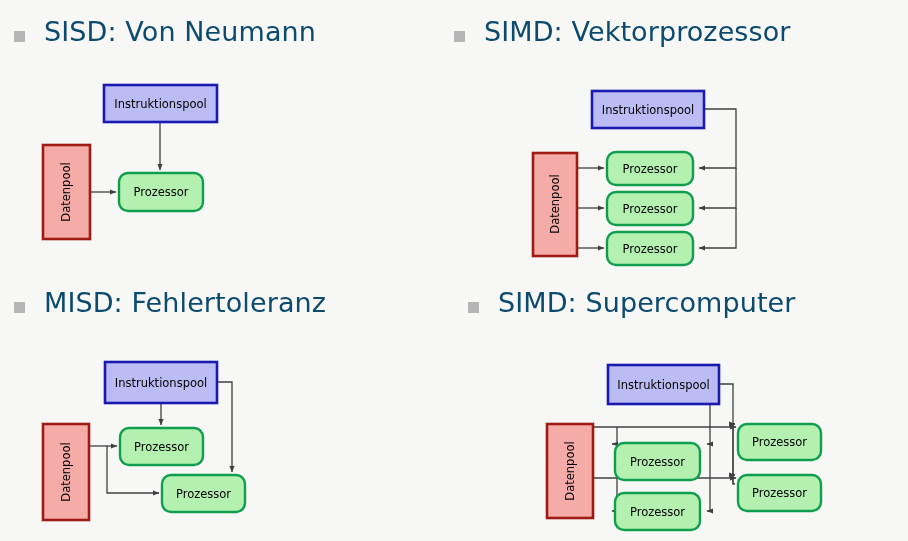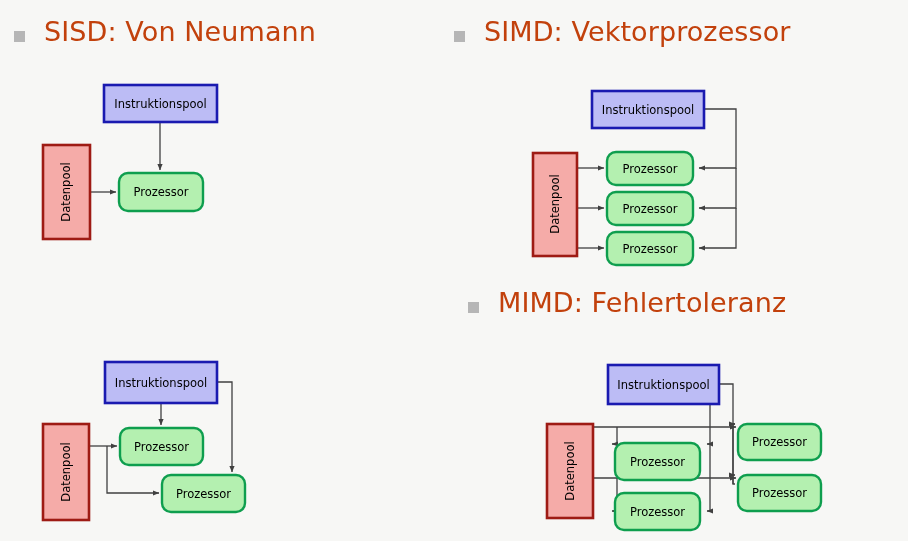--- a/index.html
+++ b/index.html
@@ -36,21 +36,21 @@
     width: 11px;
     height: 11px;
     background: #b6b6b6;
     margin-top: 15px;
     flex: none;
   }
   .heading-text {
     font-family: "DejaVu Sans", "Liberation Sans", sans-serif;
     font-size: 27px;
     font-weight: 400;
-    color: #c2410c;
+    color: #0c4a6e;
     letter-spacing: 0.1px;
     white-space: nowrap;
     line-height: 1.2;
   }
   .diagram {
     position: absolute;
     left: 0;
     top: 0;
   }
   svg text {
@@ -141,20 +141,24 @@
       <text x="210" y="209">Prozessor</text>
     </g>
     <g>
       <rect x="167" y="232" width="86" height="33" rx="9" ry="9" fill="#b4f0b0" stroke="#0e9e4e" stroke-width="2.4"></rect>
       <text x="210" y="249">Prozessor</text>
     </g>
   </svg>
 </div>
 
 <div class="quadrant q-bl">
+  <div class="heading">
+    <span class="bullet"></span>
+    <span class="heading-text">MISD: Fehlertoleranz</span>
+  </div>
 
   <svg class="diagram" width="454" height="270" viewBox="0 0 270 541" preserveAspectRatio="none" style="left:0;top:-271px;width:454px;height:541px;">
   </svg>
 
   <svg class="diagram" width="454" height="270" viewBox="0 0 454 270">
     <defs>
       <marker id="ah3" markerWidth="7" markerHeight="7" refX="6.2" refY="3" orient="auto" markerUnits="userSpaceOnUse">
         <path d="M0,0.3 L6.5,3 L0,5.7 z" fill="#404040"></path>
       </marker>
     </defs>
@@ -183,21 +187,21 @@
     <g>
       <rect x="162" y="204" width="83" height="37" rx="9" ry="9" fill="#b4f0b0" stroke="#0e9e4e" stroke-width="2.4"></rect>
       <text x="203.5" y="223">Prozessor</text>
     </g>
   </svg>
 </div>
 
 <div class="quadrant q-br">
   <div class="heading">
     <span class="bullet"></span>
-    <span class="heading-text">MIMD: Fehlertoleranz</span>
+    <span class="heading-text">SIMD: Supercomputer</span>
   </div>
 
   <svg class="diagram" width="454" height="270" viewBox="0 0 454 270">
     <defs>
       <marker id="ah4" markerWidth="7" markerHeight="7" refX="6.2" refY="3" orient="auto" markerUnits="userSpaceOnUse">
         <path d="M0,0.3 L6.5,3 L0,5.7 z" fill="#404040"></path>
       </marker>
     </defs>
 
     <path d="M265,113 L279,113 L279,153 L281,153" stroke="#404040" stroke-width="1.3" fill="none"></path>

